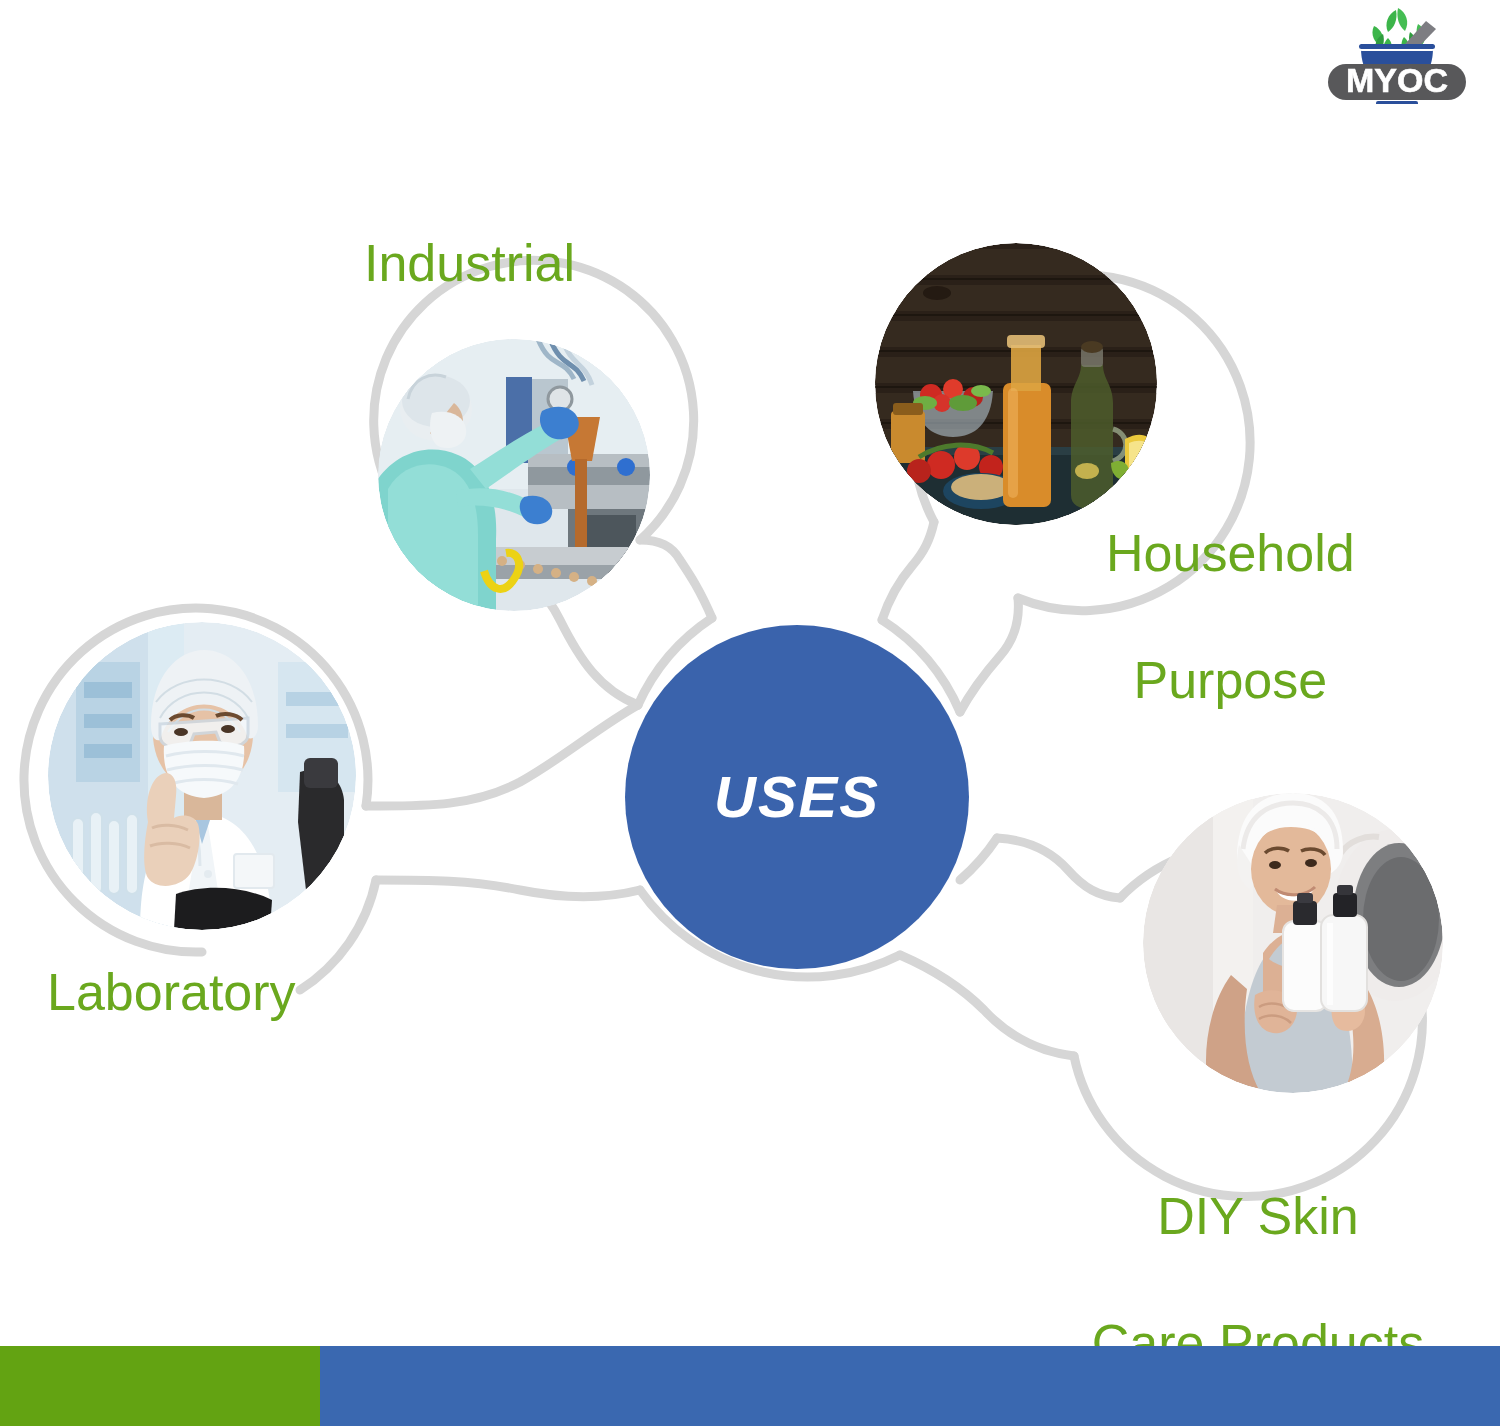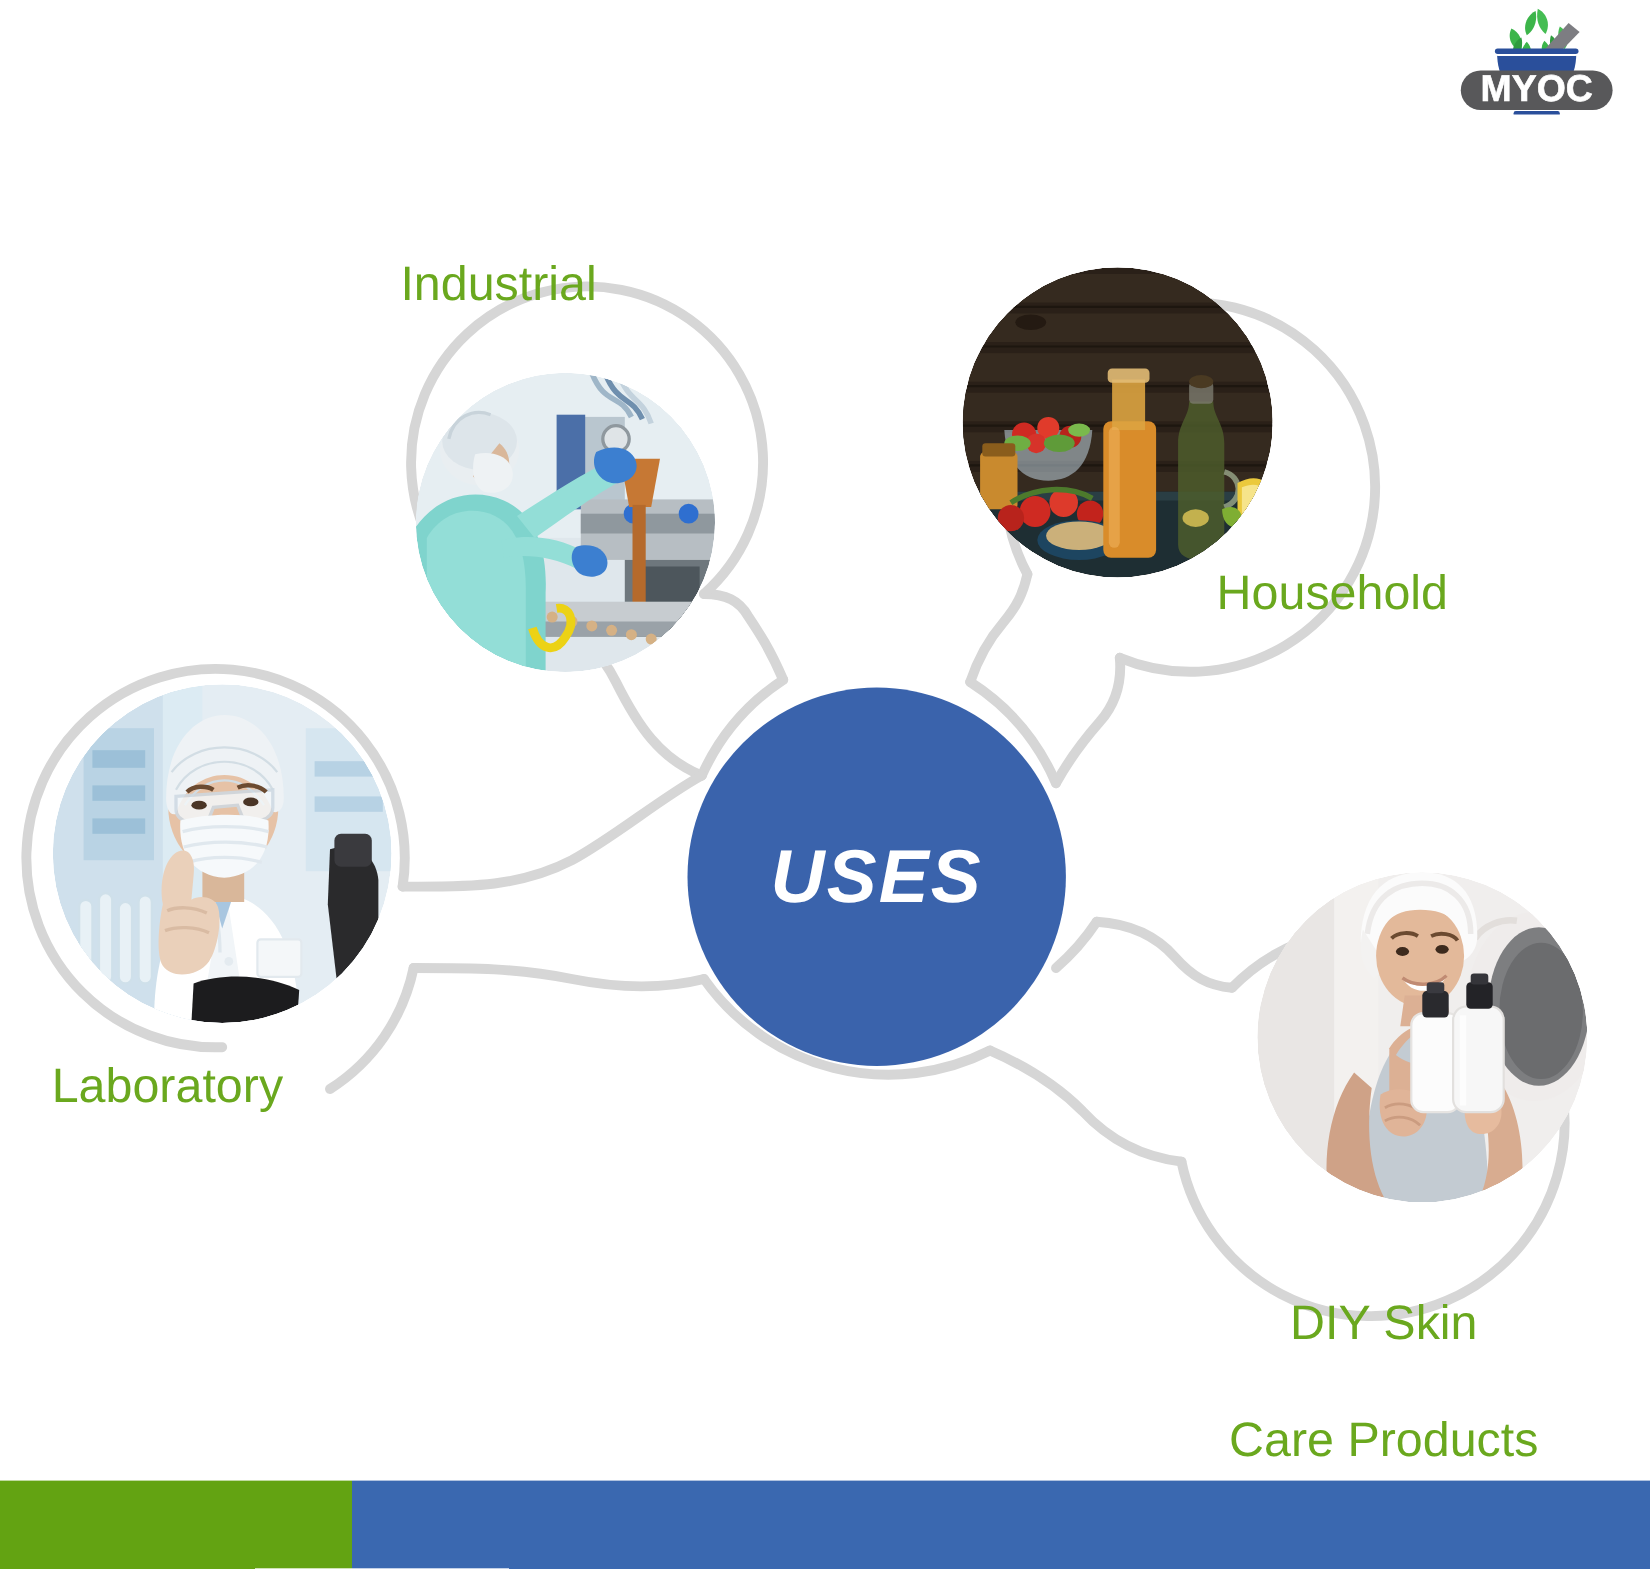--- a/index.html
+++ b/index.html
@@ -29,30 +29,30 @@
   #node-lab{left:48px;top:622px;width:308px;height:308px;}
   #node-diy{left:1143px;top:793px;width:300px;height:300px;}
 
   
   #node-center{
     left:625px;top:625px;width:344px;height:344px;
     background:#3a63ac;border-radius:50%;
     display:flex;align-items:center;justify-content:center;
   }
   #center-label{
-    color:#ffffff;font-size:68px;font-weight:bold;font-style:italic;
+    color:#ffffff;font-size:58px;font-weight:bold;font-style:italic;
     letter-spacing:2px;line-height:1;
     font-family:"Liberation Sans", sans-serif;
   }
 
   
   .label{
     position:absolute;color:#6aa81e;
     font-family:"Liberation Sans", sans-serif;
-    font-size:44px;line-height:1.22;font-weight:400;white-space:pre-line;
+    font-size:52px;line-height:1.22;font-weight:400;white-space:pre-line;
   }
   #label-industrial{left:364px;top:232px;}
   #label-household{left:1106px;top:459px;text-align:center;}
   #label-lab{left:47px;top:961px;}
   #label-diy{left:1078px;top:1122px;width:360px;text-align:center;}
 
   
   #bar{position:absolute;left:0;bottom:0;width:1500px;height:80px;display:flex;}
   #bar-green{width:320px;height:100%;background:#63a312;}
   #bar-blue{flex:1;height:100%;background:#3a68b0;}
@@ -393,20 +393,21 @@
   </div>
 
   <div class="node" id="node-center">
     <span id="center-label">USES</span>
   </div>
 
   <div class="label" id="label-industrial">Industrial</div>
 
   <div class="label" id="label-household">
     <div>Household</div>
+    <div>Purpose</div>
   </div>
 
   <div class="label" id="label-diy">
     <div>DIY Skin</div>
     <div>Care Products</div>
   </div>
 
   <div class="label" id="label-lab">Laboratory</div>
 
   <div id="bar">

